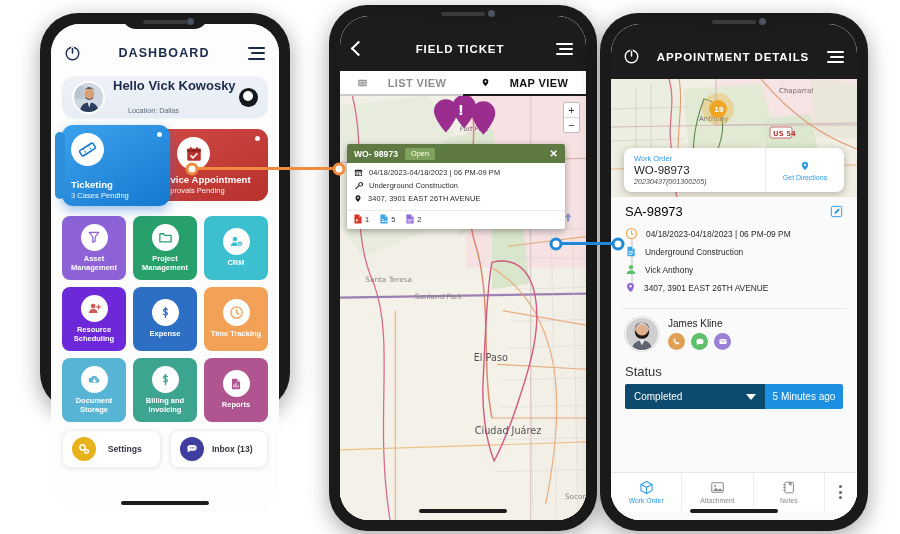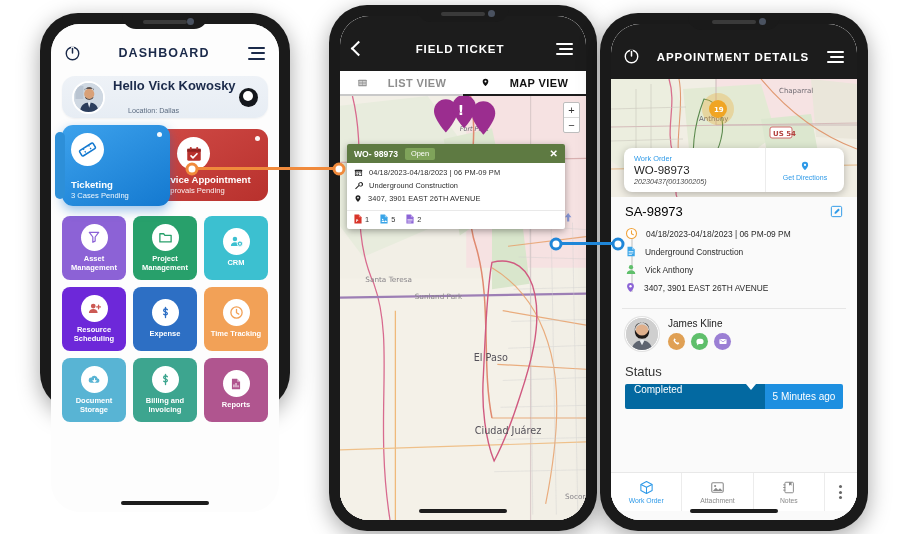--- a/index.html
+++ b/index.html
@@ -145,21 +145,21 @@
   .contact{display:flex;align-items:center;gap:9px;padding:8px 14px;}
   .c-av{width:32px;height:32px;border-radius:50%;overflow:hidden;background:#d7d7d7;
         border:1.5px solid #fff;box-shadow:0 0 0 1px #e2e2e2;flex:0 0 auto;position:relative;}
   .c-name{font-size:10px;color:#222;}
   .c-ics{display:flex;gap:6px;margin-top:4px;}
   .c-ic{width:17px;height:17px;border-radius:50%;display:flex;align-items:center;justify-content:center;}
 
   .status{padding:5px 14px 0;}
   .status .lb{font-size:13px;color:#333;margin-bottom:5px;}
   .stbar{display:flex;height:25px;border-radius:2px;overflow:hidden;}
-  .st-l{flex:1;background:#0369a1;color:#fff;display:flex;padding:0 9px;font-size:10px;}
+  .st-l{flex:1;background:#0c4a6e;color:#fff;display:flex;align-items:center;padding:0 9px;font-size:10px;}
   .st-l .ar{margin-left:auto;width:0;height:0;border-left:5.5px solid transparent;
             border-right:5.5px solid transparent;border-top:6.5px solid #fff;}
   .st-r{width:78px;background:#1d8fe0;color:#fff;display:flex;align-items:center;
         justify-content:center;font-size:10px;}
 
   .nav3{height:38px;flex:0 0 auto;background:#fff;border-top:1px solid #e8e8e8;display:flex;
         align-items:center;margin-bottom:9px;}
   .nv{flex:1;display:flex;flex-direction:column;align-items:center;justify-content:center;gap:2px;
       border-right:1px solid #ececec;height:100%;}
   .nv .lb{font-size:6.8px;color:#8a8a8a;}
@@ -330,20 +330,42 @@
               <svg width="14" height="14" viewBox="0 0 24 24">
                 <path d="M5 3h9l5 5v13H5z" fill="#b0558f"></path>
                 <path d="M14 3v5h5" fill="#fff" opacity=".55"></path>
                 <path d="M8.5 17v-3.5M12 17v-6M15.5 17v-2" stroke="#fff" stroke-width="1.7" stroke-linecap="round"></path>
               </svg>
             </div>
             <div class="lb">Reports</div>
           </div>
         </div>
 
+        <div class="srow">
+          <div class="sbtn">
+            <div class="cic" style="background:#e8b21c">
+              <svg width="14" height="14" viewBox="0 0 24 24">
+                <circle cx="9.5" cy="9.5" r="4.6" fill="none" stroke="#fff" stroke-width="2.6"></circle>
+                <circle cx="16.5" cy="16" r="3.2" fill="none" stroke="#fff" stroke-width="2.3"></circle>
+              </svg>
+            </div>
+            <div class="lb">Settings</div>
+          </div>
+          <div class="sbtn">
+            <div class="cic" style="background:#3f3d9e">
+              <svg width="14" height="14" viewBox="0 0 24 24">
+                <path d="M4 10a5 5 0 0 1 5-5h6a5 5 0 0 1 0 10H9l-4 3z" fill="#fff"></path>
+                <circle cx="9.5" cy="10" r="1.1" fill="#3f3d9e"></circle>
+                <circle cx="12.5" cy="10" r="1.1" fill="#3f3d9e"></circle>
+                <circle cx="15.5" cy="10" r="1.1" fill="#3f3d9e"></circle>
+              </svg>
+            </div>
+            <div class="lb">Inbox (13)</div>
+          </div>
+        </div>
 
       </div>
       <div class="homebar"></div>
     </div>
     <div class="notch">
         <div class="speaker"></div>
         <div class="cam"></div>
       </div>
   </div>
 

